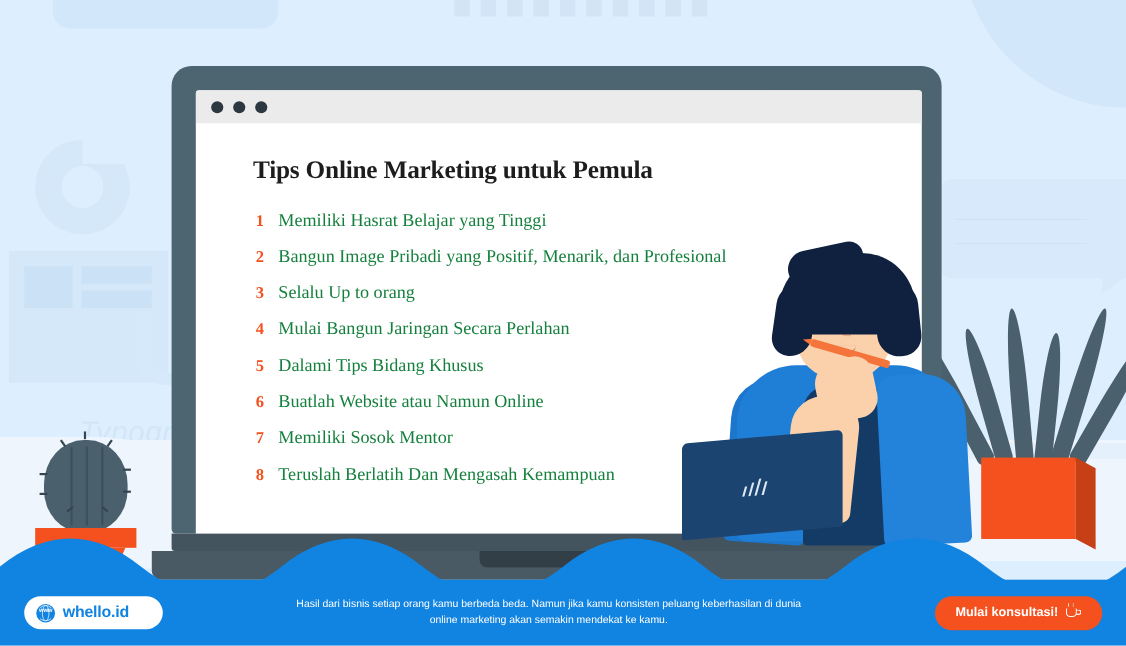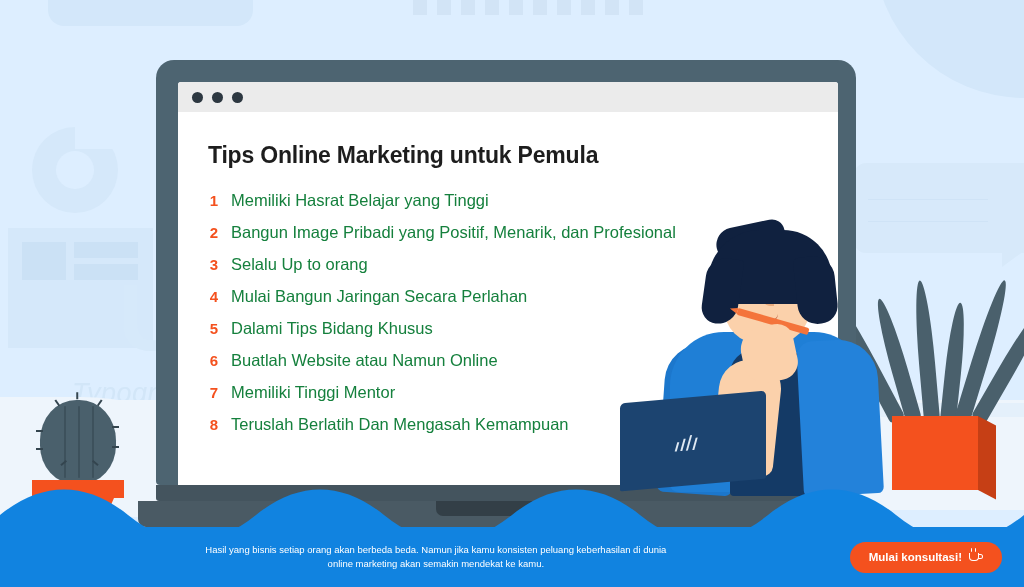--- a/index.html
+++ b/index.html
@@ -173,21 +173,21 @@
     align-items: center;
     padding-left: 14px;
     gap: 9px;
   }
   .browser-bar span {
     width: 11px; height: 11px;
     border-radius: 50%;
     background: #2c3740;
     display: block;
   }
-  .browser-body { padding: 30px 34px 0 30px; position: relative; }
+  .browser-body { padding: 30px 34px 0 52px; position: relative; font-family: Liberation Serif, serif; }
 
   .slide-title {
     font-size: 23px;
     font-weight: bold;
     color: #1d1d1d;
     letter-spacing: -0.2px;
     margin-bottom: 22px;
   }
   .tips-list { list-style: none; }
   .tip-row {
@@ -699,21 +699,21 @@
             <li class="tip-row">
               <span class="tip-num">5</span>
               <span class="tip-text">Dalami Tips Bidang Khusus</span>
             </li>
             <li class="tip-row">
               <span class="tip-num">6</span>
               <span class="tip-text">Buatlah Website atau Namun Online</span>
             </li>
             <li class="tip-row">
               <span class="tip-num">7</span>
-              <span class="tip-text">Memiliki Tinggi Mentor</span>
+              <span class="tip-text">Memiliki Sosok Mentor</span>
             </li>
             <li class="tip-row">
               <span class="tip-num">8</span>
               <span class="tip-text">Teruslah Berlatih Dan Mengasah Kemampuan</span>
             </li>
           </ul>
         </div>
       </div>
     </div>
     <div class="laptop-hinge"></div>
@@ -759,22 +759,28 @@
     </div>
   </div>
 
   <div class="wave">
     <svg viewBox="0 0 1024 110" preserveAspectRatio="none" aria-hidden="true">
       <path fill="#1183e0" d="M0,38 C42,4 86,4 128,38 C170,72 214,72 256,38 C298,4 342,4 384,38 C426,72 470,72 512,38 C554,4 598,4 640,38 C682,72 726,72 768,38 C810,4 854,4 896,38 C938,72 982,72 1024,38 L1024,110 L0,110 Z"></path>
     </svg>
   </div>
 
   <div class="footer">
+    <div class="logo-pill">
+      <span class="globe-icon">
+        <span>www</span>
+      </span>
+      <span class="logo-text">whello.id</span>
+    </div>
     <div class="footer-note">
-      <div>Hasil yang bisnis setiap orang akan berbeda beda. Namun jika kamu konsisten peluang keberhasilan di dunia</div>
+      <div>Hasil dari bisnis setiap orang kamu berbeda beda. Namun jika kamu konsisten peluang keberhasilan di dunia</div>
       <div>online marketing akan semakin mendekat ke kamu.</div>
     </div>
     <button class="cta">
       <span>Mulai konsultasi!</span>
       <span class="cup-icon">
         <em></em>
           <em class="s2"></em>
           <i></i>
           <b></b>
       </span>

